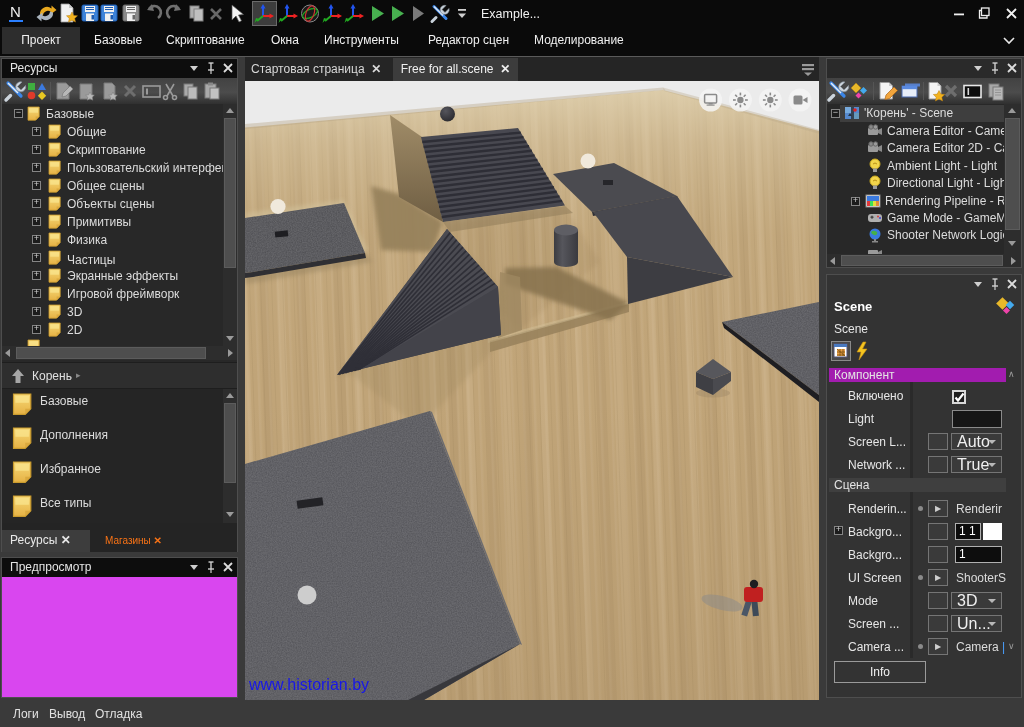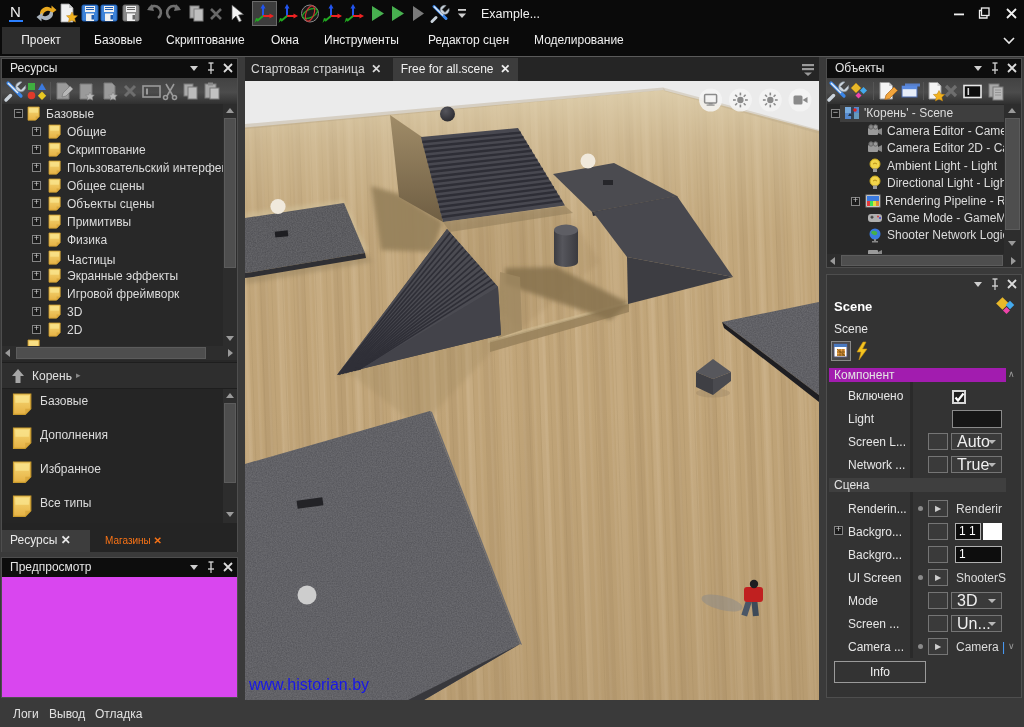--- a/index.html
+++ b/index.html
@@ -509,21 +509,20 @@
 <line x1="767.0" y1="103.3" x2="765.1" y2="105.2" stroke-width="1.6"></line>
 <line x1="773.6" y1="96.7" x2="775.5" y2="94.8" stroke-width="1.6"></line>
 <line x1="767.0" y1="96.7" x2="765.1" y2="94.8" stroke-width="1.6"></line>
 <rect x="793.5" y="95.5" width="9" height="9" rx="1.5" stroke="none"></rect>
         <path d="M802.5 100 l5 -3 v6 z" stroke="none"></path>
 </g>
 </svg>
 </div>
 
 <div class="panel" id="rp1" style="left:826px;top:58px;width:196px;height:210px;background:#2a2a2a">
-  <div class="phead">Объекты</div>
     <svg style="position:absolute;right:3px;top:3px" width="46" height="13" viewBox="0 0 46 13">
 <path d="M2 4 l4 5 4-5 z" fill="#cfcfcf"></path>
 <g stroke="#cfcfcf" stroke-width="1.4" fill="none">
         <path d="M23 1 v7"></path>
         <path d="M20 8 h6"></path>
         <path d="M20.5 1 h5"></path>
         <path d="M23 8 v4" stroke-width="1.2"></path>
       </g>
 <path d="M36 2 l8 8 M44 2 l-8 8" stroke="#dcdcdc" stroke-width="1.8"></path>
 </svg>

